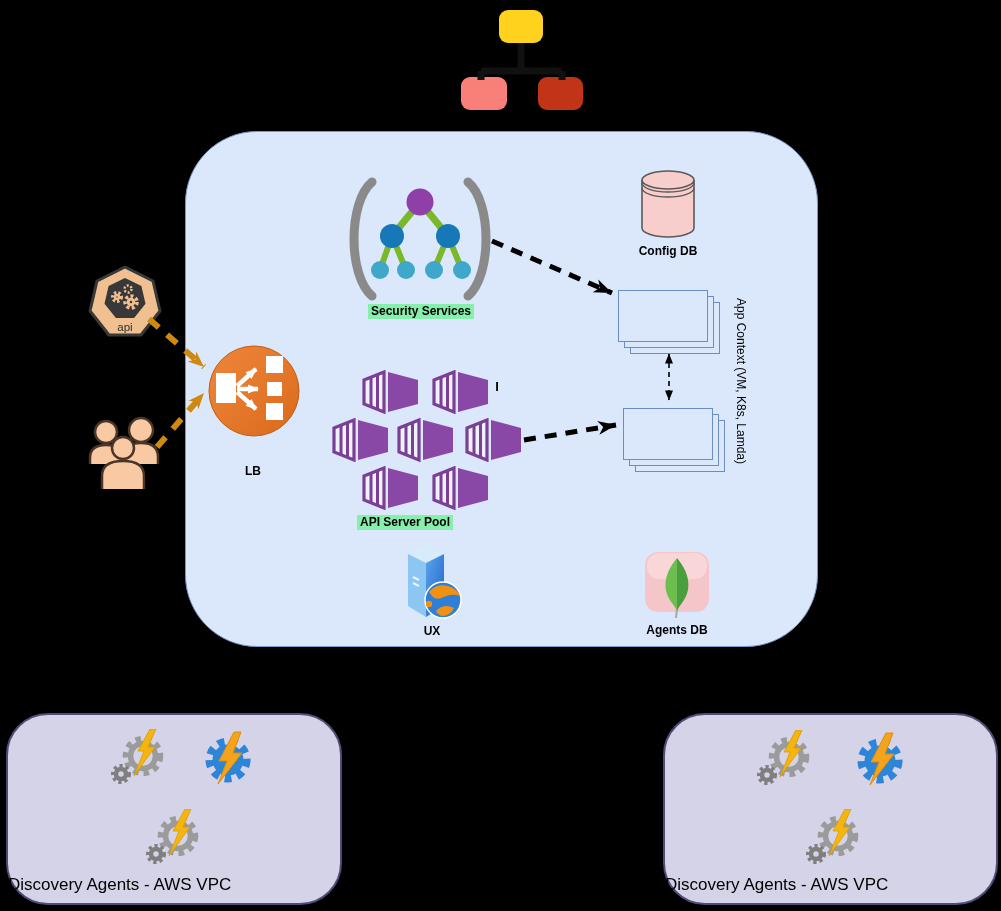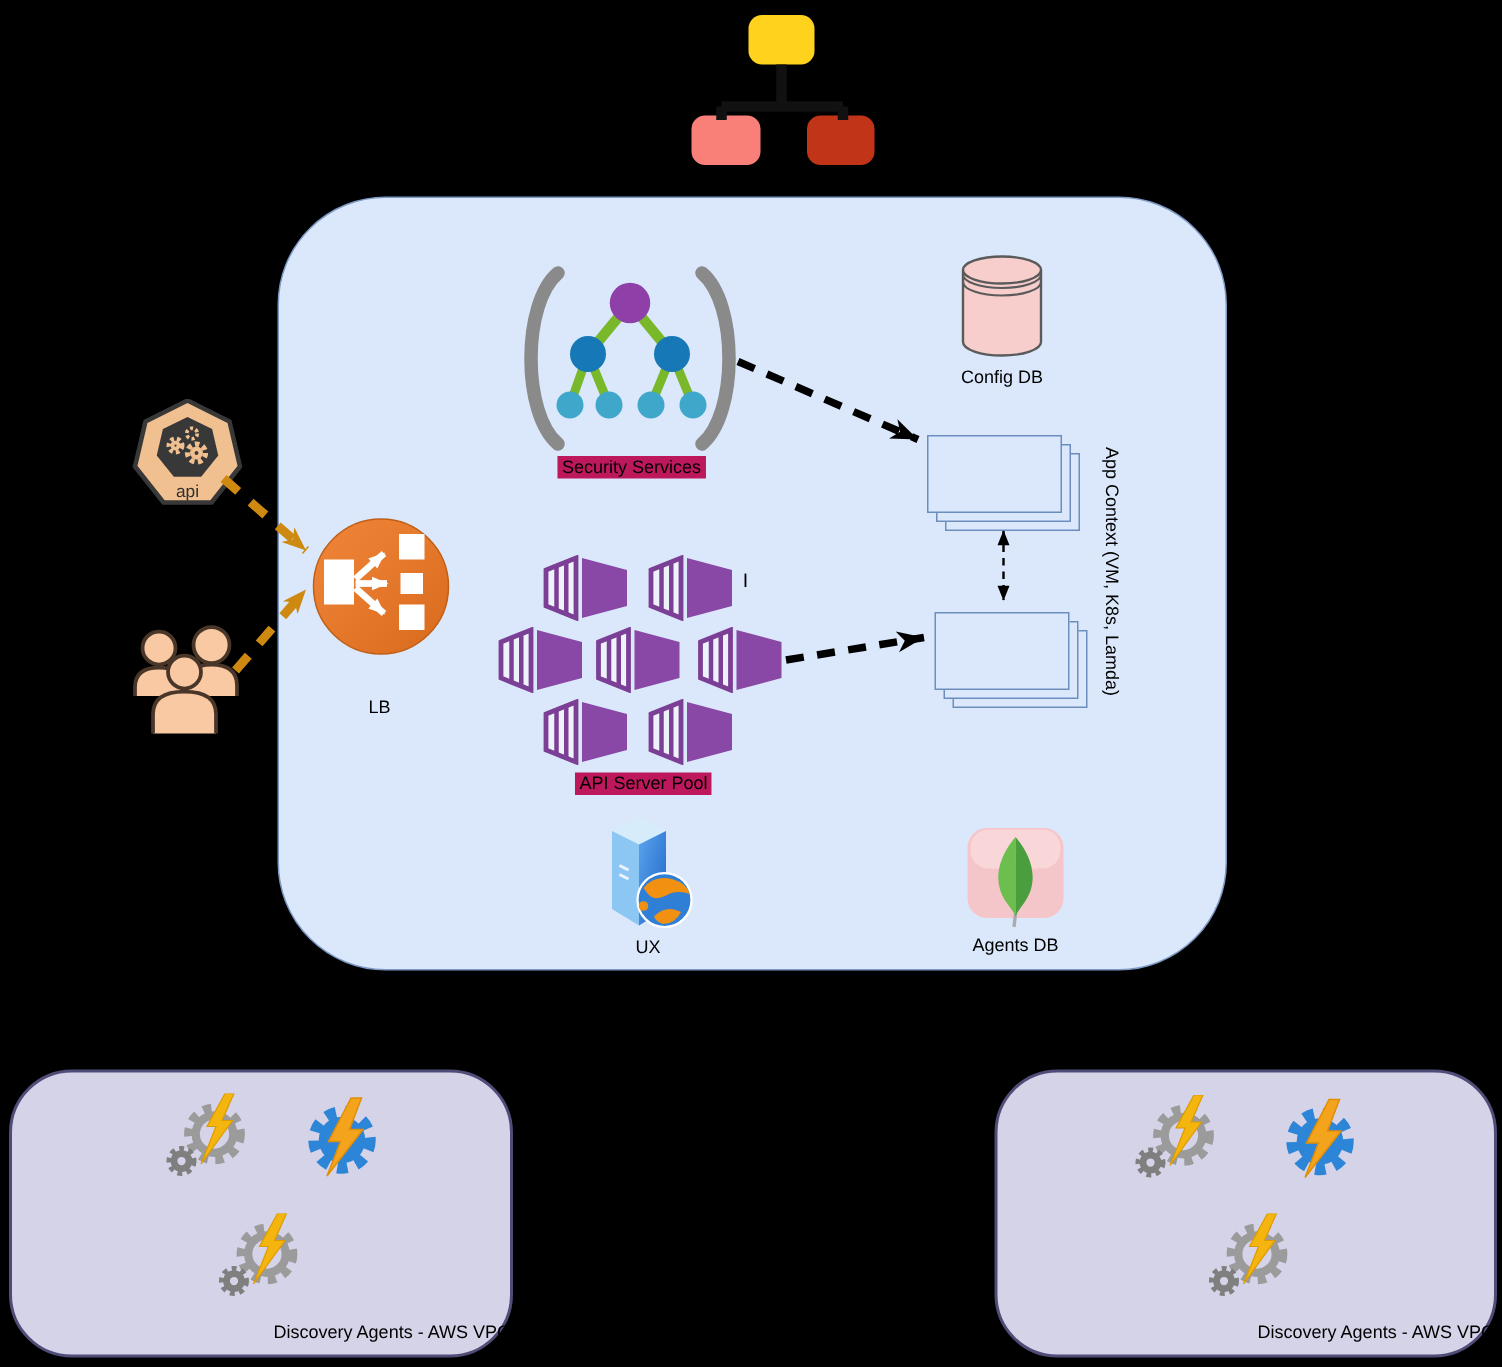--- a/index.html
+++ b/index.html
@@ -3,23 +3,23 @@
 <meta charset="utf-8">
 <style>
   html,body{margin:0;padding:0;background:#000;}
   #stage{position:relative;width:1001px;height:911px;background:#000;overflow:hidden;
          font-family:"Liberation Sans","DejaVu Sans",sans-serif;color:#000;}
   .abs{position:absolute;}
   .node{position:absolute;border-radius:9px;}
   #main-container{position:absolute;left:185px;top:131px;width:633px;height:516px;
       background:#dbe8fb;border:1.3px solid #7c99c4;border-radius:72px;box-sizing:border-box;}
   .vpc{position:absolute;background:#d5d3e7;border:2px solid #504c78;border-radius:42px;box-sizing:border-box;}
-  .vpc-label{position:absolute;left:0;right:0;bottom:8px;text-align:right;font-size:12px;color:#000;}
-  .lbl{position:absolute;transform:translateX(-50%);font-size:12px;color:#000;white-space:nowrap;line-height:15px;}
-  .whitebg{background:#be185d;padding:0 3px;}
+  .vpc-label{position:absolute;left:0;right:0;bottom:8px;text-align:left;font-size:17px;color:#000;}
+  .lbl{position:absolute;transform:translateX(-50%);font-size:12px;color:#000;white-space:nowrap;line-height:15px;font-weight:bold;}
+  .whitebg{background:#86efac;padding:0 3px;}
   .stack{position:absolute;}
   .layer{position:absolute;width:90px;height:52px;background:#dbe8fb;border:1.4px solid #6c8ebf;box-sizing:border-box;}
   #app-context-label{position:absolute;left:650px;top:373px;width:180px;height:16px;
       transform:rotate(90deg);text-align:center;font-size:12px;white-space:nowrap;}
   svg{display:block;}
 </style>
 </head>
 <body>
 
 <div id="stage">
@@ -145,21 +145,21 @@
 
   <svg class="abs" style="left:328px;top:364px" width="200" height="150" viewBox="0 0 200 150">
     <use href="#apiPod" x="34" y="6" width="58" height="44"></use>
     <use href="#apiPod" x="104" y="6" width="58" height="44"></use>
     <use href="#apiPod" x="4" y="54" width="58" height="44"></use>
     <use href="#apiPod" x="69" y="54" width="58" height="44"></use>
     <use href="#apiPod" x="137" y="54" width="58" height="44"></use>
     <use href="#apiPod" x="34" y="102" width="58" height="44"></use>
     <use href="#apiPod" x="104" y="102" width="58" height="44"></use>
   </svg>
-  <div class="lbl whitebg" style="left:429px;top:515px">API Server Pool</div>
+  <div class="lbl whitebg" style="left:405px;top:515px">API Server Pool</div>
   <div class="lbl" style="left:497px;top:379px;font-size:13px">I</div>
 
   <svg class="abs" style="left:396px;top:541px" width="72" height="82" viewBox="0 0 72 82">
     <defs>
       <linearGradient id="uxg" x1="0" y1="0" x2="1" y2="1">
         <stop offset="0" stop-color="#5aa5ec"></stop>
           <stop offset="1" stop-color="#1e62c8"></stop>
       </linearGradient>
     </defs>
     <polygon points="12,13 30,4 48,13 30,22" fill="#d6ecfb"></polygon>

